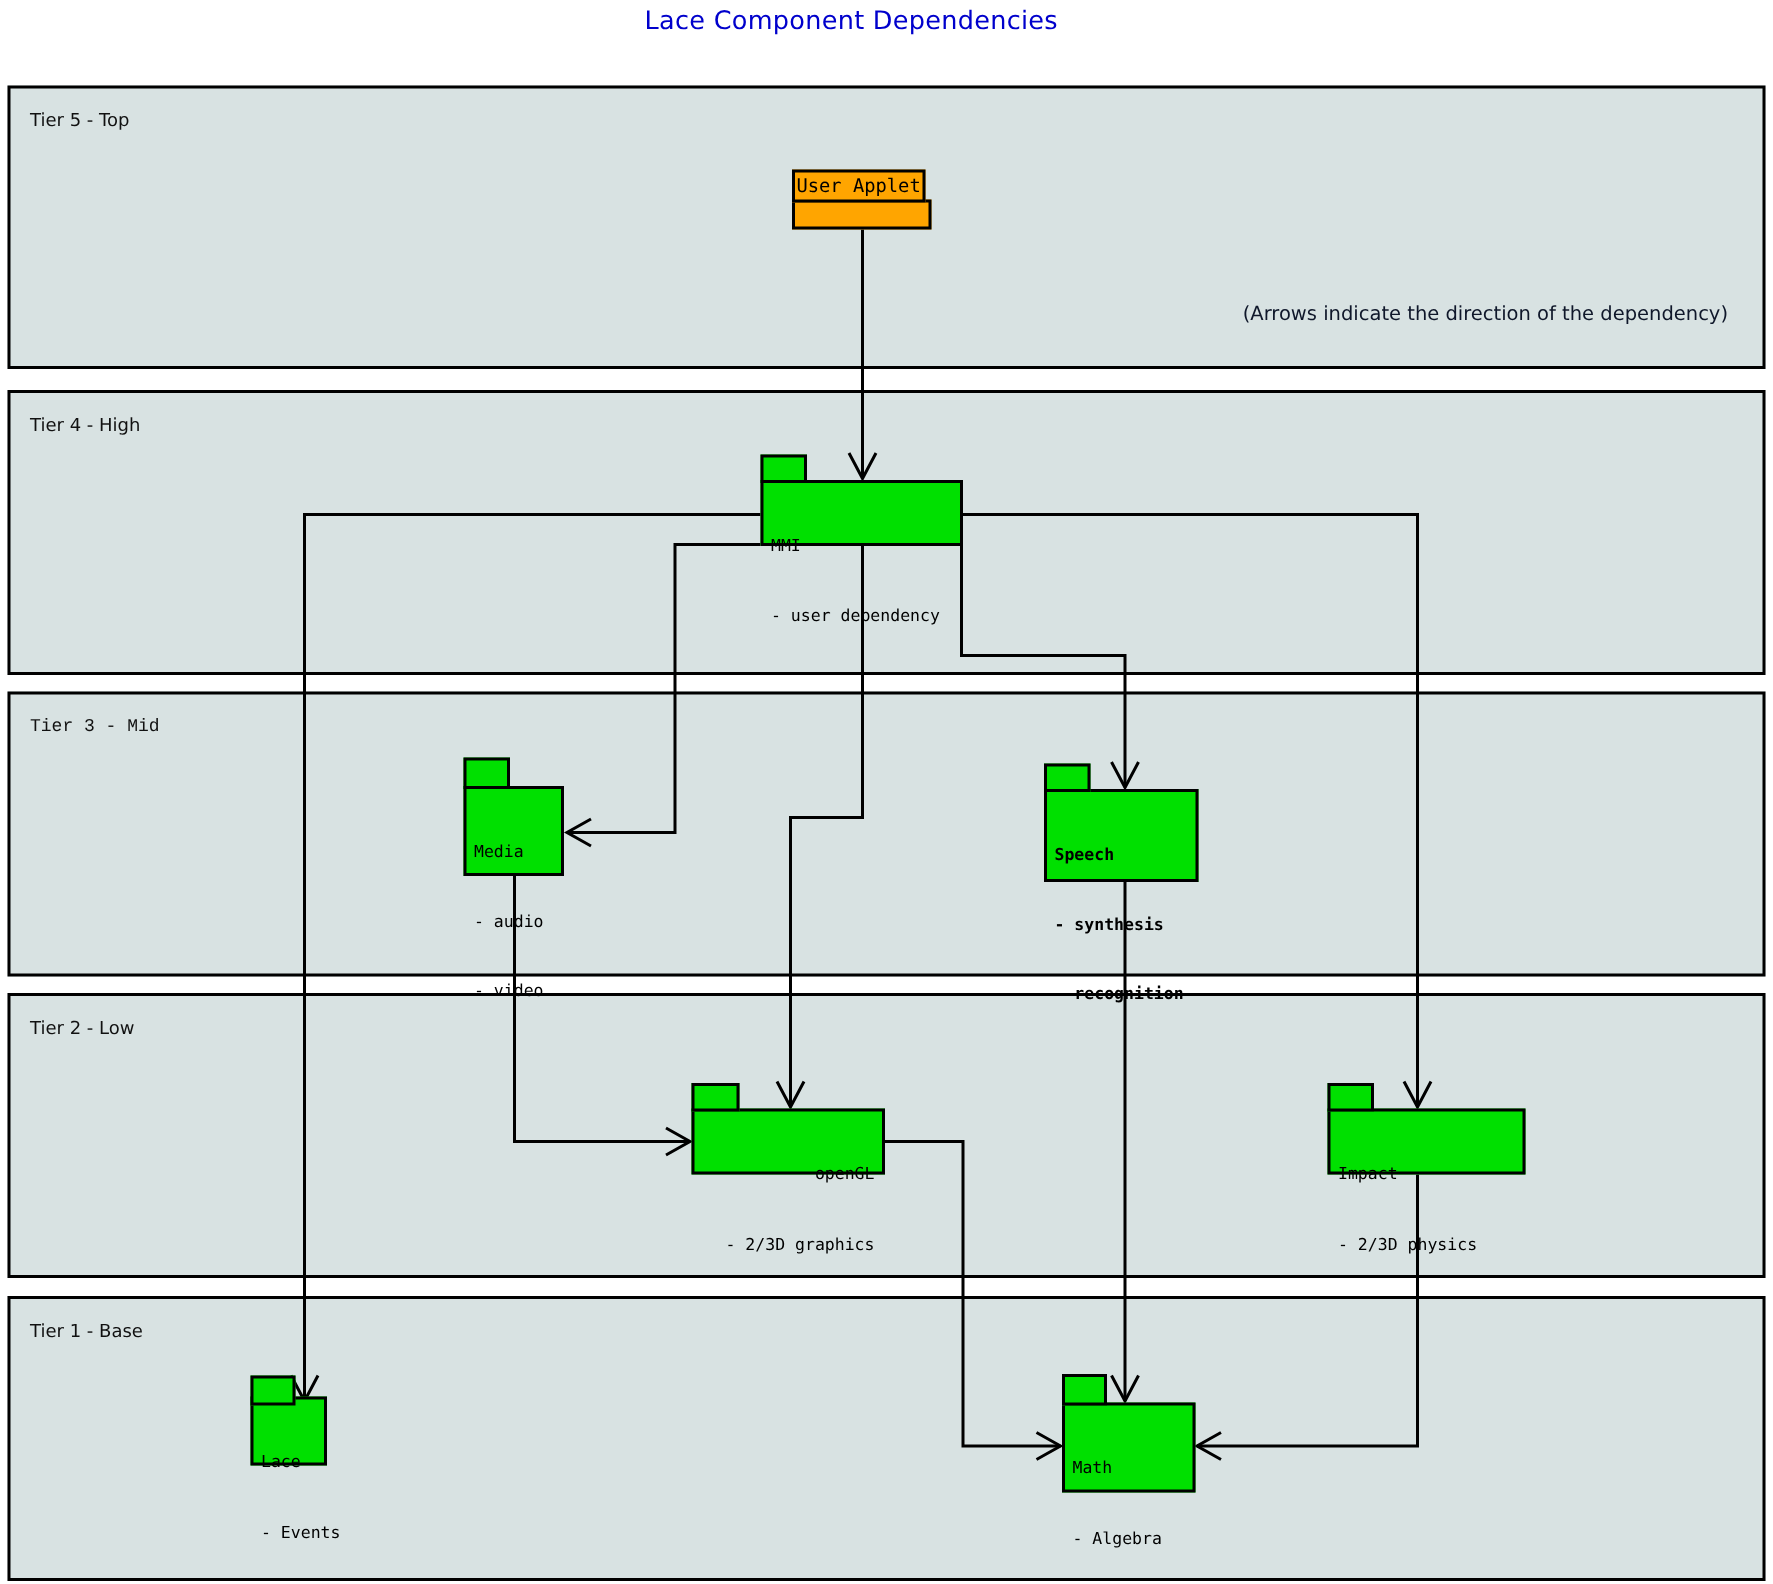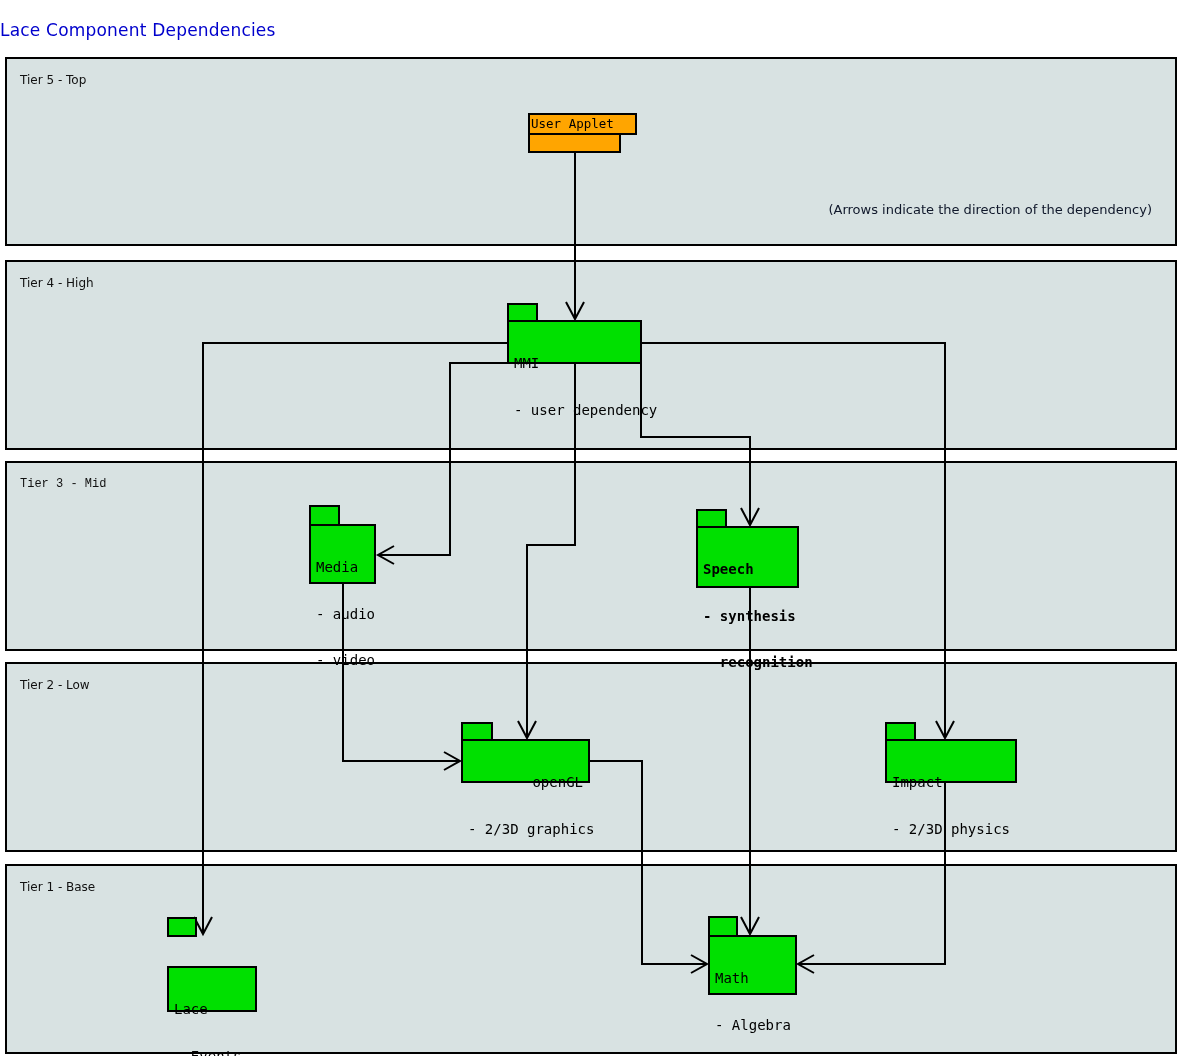--- a/index.html
+++ b/index.html
@@ -1,21 +1,21 @@
 <!DOCTYPE html>
 <html><head>
 <meta charset="utf-8">
 <style>
   * { margin:0; padding:0; box-sizing:border-box; }
   html,body { width:1182px; height:1056px; background:#ffffff; overflow:hidden; }
   body { position:relative; font-family:"DejaVu Sans", sans-serif; }
 
   .page-title {
     position:absolute; top:4px; left:0; width:1135px;
-    color:#0000cc; font-size:17px; letter-spacing:0.2px;margin-top:16px;
+    text-align:center; color:#0000cc; font-size:17px; letter-spacing:0.2px;
   }
 
   .tier {
     position:absolute; left:5px; width:1172px;
     background:#d8e2e2; border:2px solid #000; z-index:0;
   }
   .tier-label {
     position:absolute; left:13px; top:14px;
     font-size:12px; color:#111;
   }
@@ -28,21 +28,21 @@
   svg.connectors {
     position:absolute; top:0; left:0; z-index:1; pointer-events:none;
   }
   svg.connectors path { stroke:#000; stroke-width:2; fill:none; }
 
   .comp-tab {
     position:absolute; background:#00e000; border:2px solid #000; z-index:3;
   }
   .comp-body {
     position:absolute; background:#00e000; border:2px solid #000; z-index:2;
-    font-family:"DejaVu Sans Mono", monospace; font-size:14px; line-height:15.5px;
+    font-family:"DejaVu Sans Mono", monospace; font-size:11px; line-height:15.5px;
     color:#000; padding:3px 5px; white-space:pre;
   }
 
   .applet-title {
     position:absolute; background:#ffa500; border:2px solid #000; z-index:3;
     font-family:"DejaVu Sans Mono", monospace; font-size:12.5px; line-height:17px;
     color:#000; padding:0 1px; white-space:pre;
   }
   .applet-body {
     position:absolute; background:#ffa500; border:2px solid #000; z-index:2;
@@ -107,21 +107,21 @@
   <g>
     <path d="M590,761 L642,761 L642,964 L707,964"></path>
       <path d="M691,955 L707,964 L691,973"></path>
   </g>
   <g>
     <path d="M945,783 L945,964 L798,964"></path>
       <path d="M814,955 L798,964 L814,973"></path>
   </g>
 </svg>
 
-<div class="applet-title" style="left:528px;top:113px;width:109px;height:22px;">User Applet</div>
+<div class="applet-title" style="left:528px;top:113px;width:89px;height:22px;">User Applet</div>
 <div class="applet-body" style="left:528px;top:133px;width:93px;height:20px;"></div>
 
 <div class="comp-tab" style="left:507px;top:303px;width:31px;height:19px;"></div>
 <div class="comp-body" style="left:507px;top:320px;width:135px;height:44px;">
   <div>MMI</div>
   <div>- user dependency</div>
 </div>
 
 <div class="comp-tab" style="left:309px;top:505px;width:31px;height:21px;"></div>
 <div class="comp-body" style="left:309px;top:524px;width:67px;height:60px;">
@@ -143,21 +143,21 @@
   <div>- 2/3D graphics</div>
 </div>
 
 <div class="comp-tab" style="left:885px;top:722px;width:31px;height:19px;"></div>
 <div class="comp-body" style="left:885px;top:739px;width:132px;height:44px;">
   <div>Impact</div>
   <div>- 2/3D physics</div>
 </div>
 
 <div class="comp-tab" style="left:167px;top:917px;width:30px;height:20px;"></div>
-<div class="comp-body" style="left:167px;top:966px;width:90px;height:46px;">
+<div class="comp-body" style="left:167px;top:931px;width:51px;height:46px;">
   <div>Lace</div>
   <div>- Events</div>
 </div>
 
 <div class="comp-tab" style="left:708px;top:916px;width:30px;height:21px;"></div>
 <div class="comp-body" style="left:708px;top:935px;width:89px;height:60px;">
   <div>Math</div>
   <div>- Algebra</div>
   
 </div>

